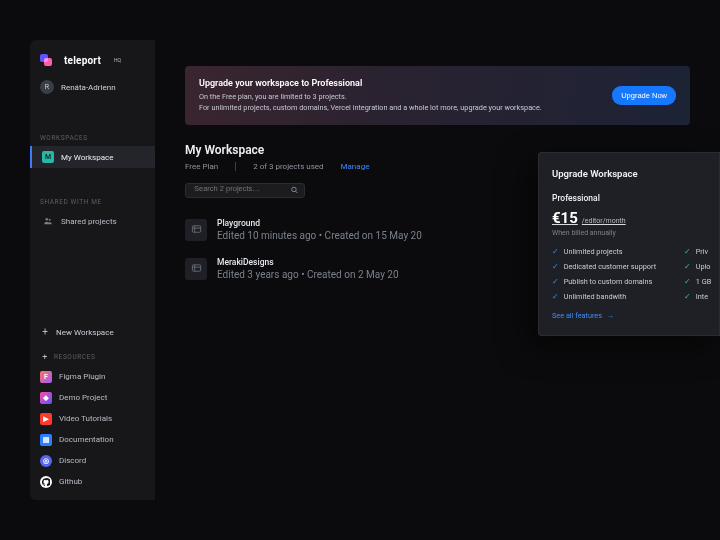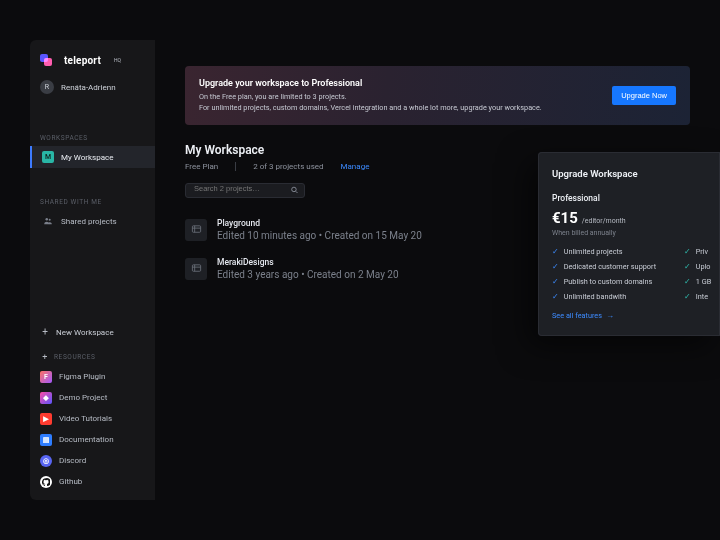--- a/index.html
+++ b/index.html
@@ -71,21 +71,21 @@
     margin:26px 30px 0 30px;
     background: linear-gradient(95deg, #3a2530 0%, #2a2230 40%, #1c2335 100%);
     border-radius:4px;
     padding:12px 14px;
     display:flex; align-items:center; justify-content:space-between;
     gap:12px;
   }
   .banner-title { font-weight:600; font-size:9px; color:#fff; margin-bottom:4px; }
   .banner-sub { font-size:7.3px; color:#c6c9d2; line-height:1.45; }
   .upgrade-btn {
-    background:#1677ff; color:#fff; border:none; border-radius:2px;
+    background:#1677ff; color:#fff; border:none; border-radius:9px;
     padding:5px 9px; font-size:7.5px; font-weight:500; cursor:pointer; white-space:nowrap;
   }
 
   .ws-header { margin:18px 30px 0 30px; }
   .ws-title { font-size:12px; font-weight:600; color:#eceff4; }
   .ws-status-row { display:flex; align-items:center; gap:17px; margin-top:5px; font-size:8px; color:#8e939e; }
   .vbar { width:1px; height:9px; background:#3a3d44; }
   .manage-link { color:#3d8bff; cursor:pointer; }
 
   .search-wrap { margin:12px 30px 0 30px; width:120px; position:relative; }
@@ -107,21 +107,21 @@
     position:absolute; top:152px; right:0;
     width:182px;
     background:#1e2025;
     border-radius:4px 0 0 4px;
     box-shadow:-10px 10px 30px rgba(0,0,0,.55), 0 0 0 1px #2a2c33 inset;
     padding:16px 14px 16px 14px;
     overflow:hidden;
   }
   .up-title { font-size:9.5px; font-weight:600; color:#eef1f6; margin-bottom:14px; }
   .plan-name { font-size:8.5px; color:#eceff4; font-weight:500; margin-bottom:6px; }
-  .price-row { display:flex; align-items:baseline; gap:4px; }
+  .price-row { display:flex; align-items:baseline; gap:4px;text-decoration:underline; }
   .price { font-size:15px; font-weight:700; color:#fff; }
   .price-unit { font-size:7px; color:#b5b9c2; }
   .price-note { font-size:7px; color:#7b808b; margin-top:2px; margin-bottom:10px; }
   .feat-cols { display:flex; gap:28px; }
   .feat-col { display:flex; flex-direction:column; gap:6px; }
   .feat { display:flex; align-items:center; gap:5px; font-size:7.3px; color:#c9cdd6; white-space:nowrap; }
   .check { color:#3d8bff; font-size:8px; }
   .check.alt { color:#2fbdb0; }
   .see-all { font-size:7.3px; color:#3d8bff; margin-top:10px; cursor:pointer; display:inline-flex; align-items:center; gap:4px; }
   .arrow { font-size:8px; }

